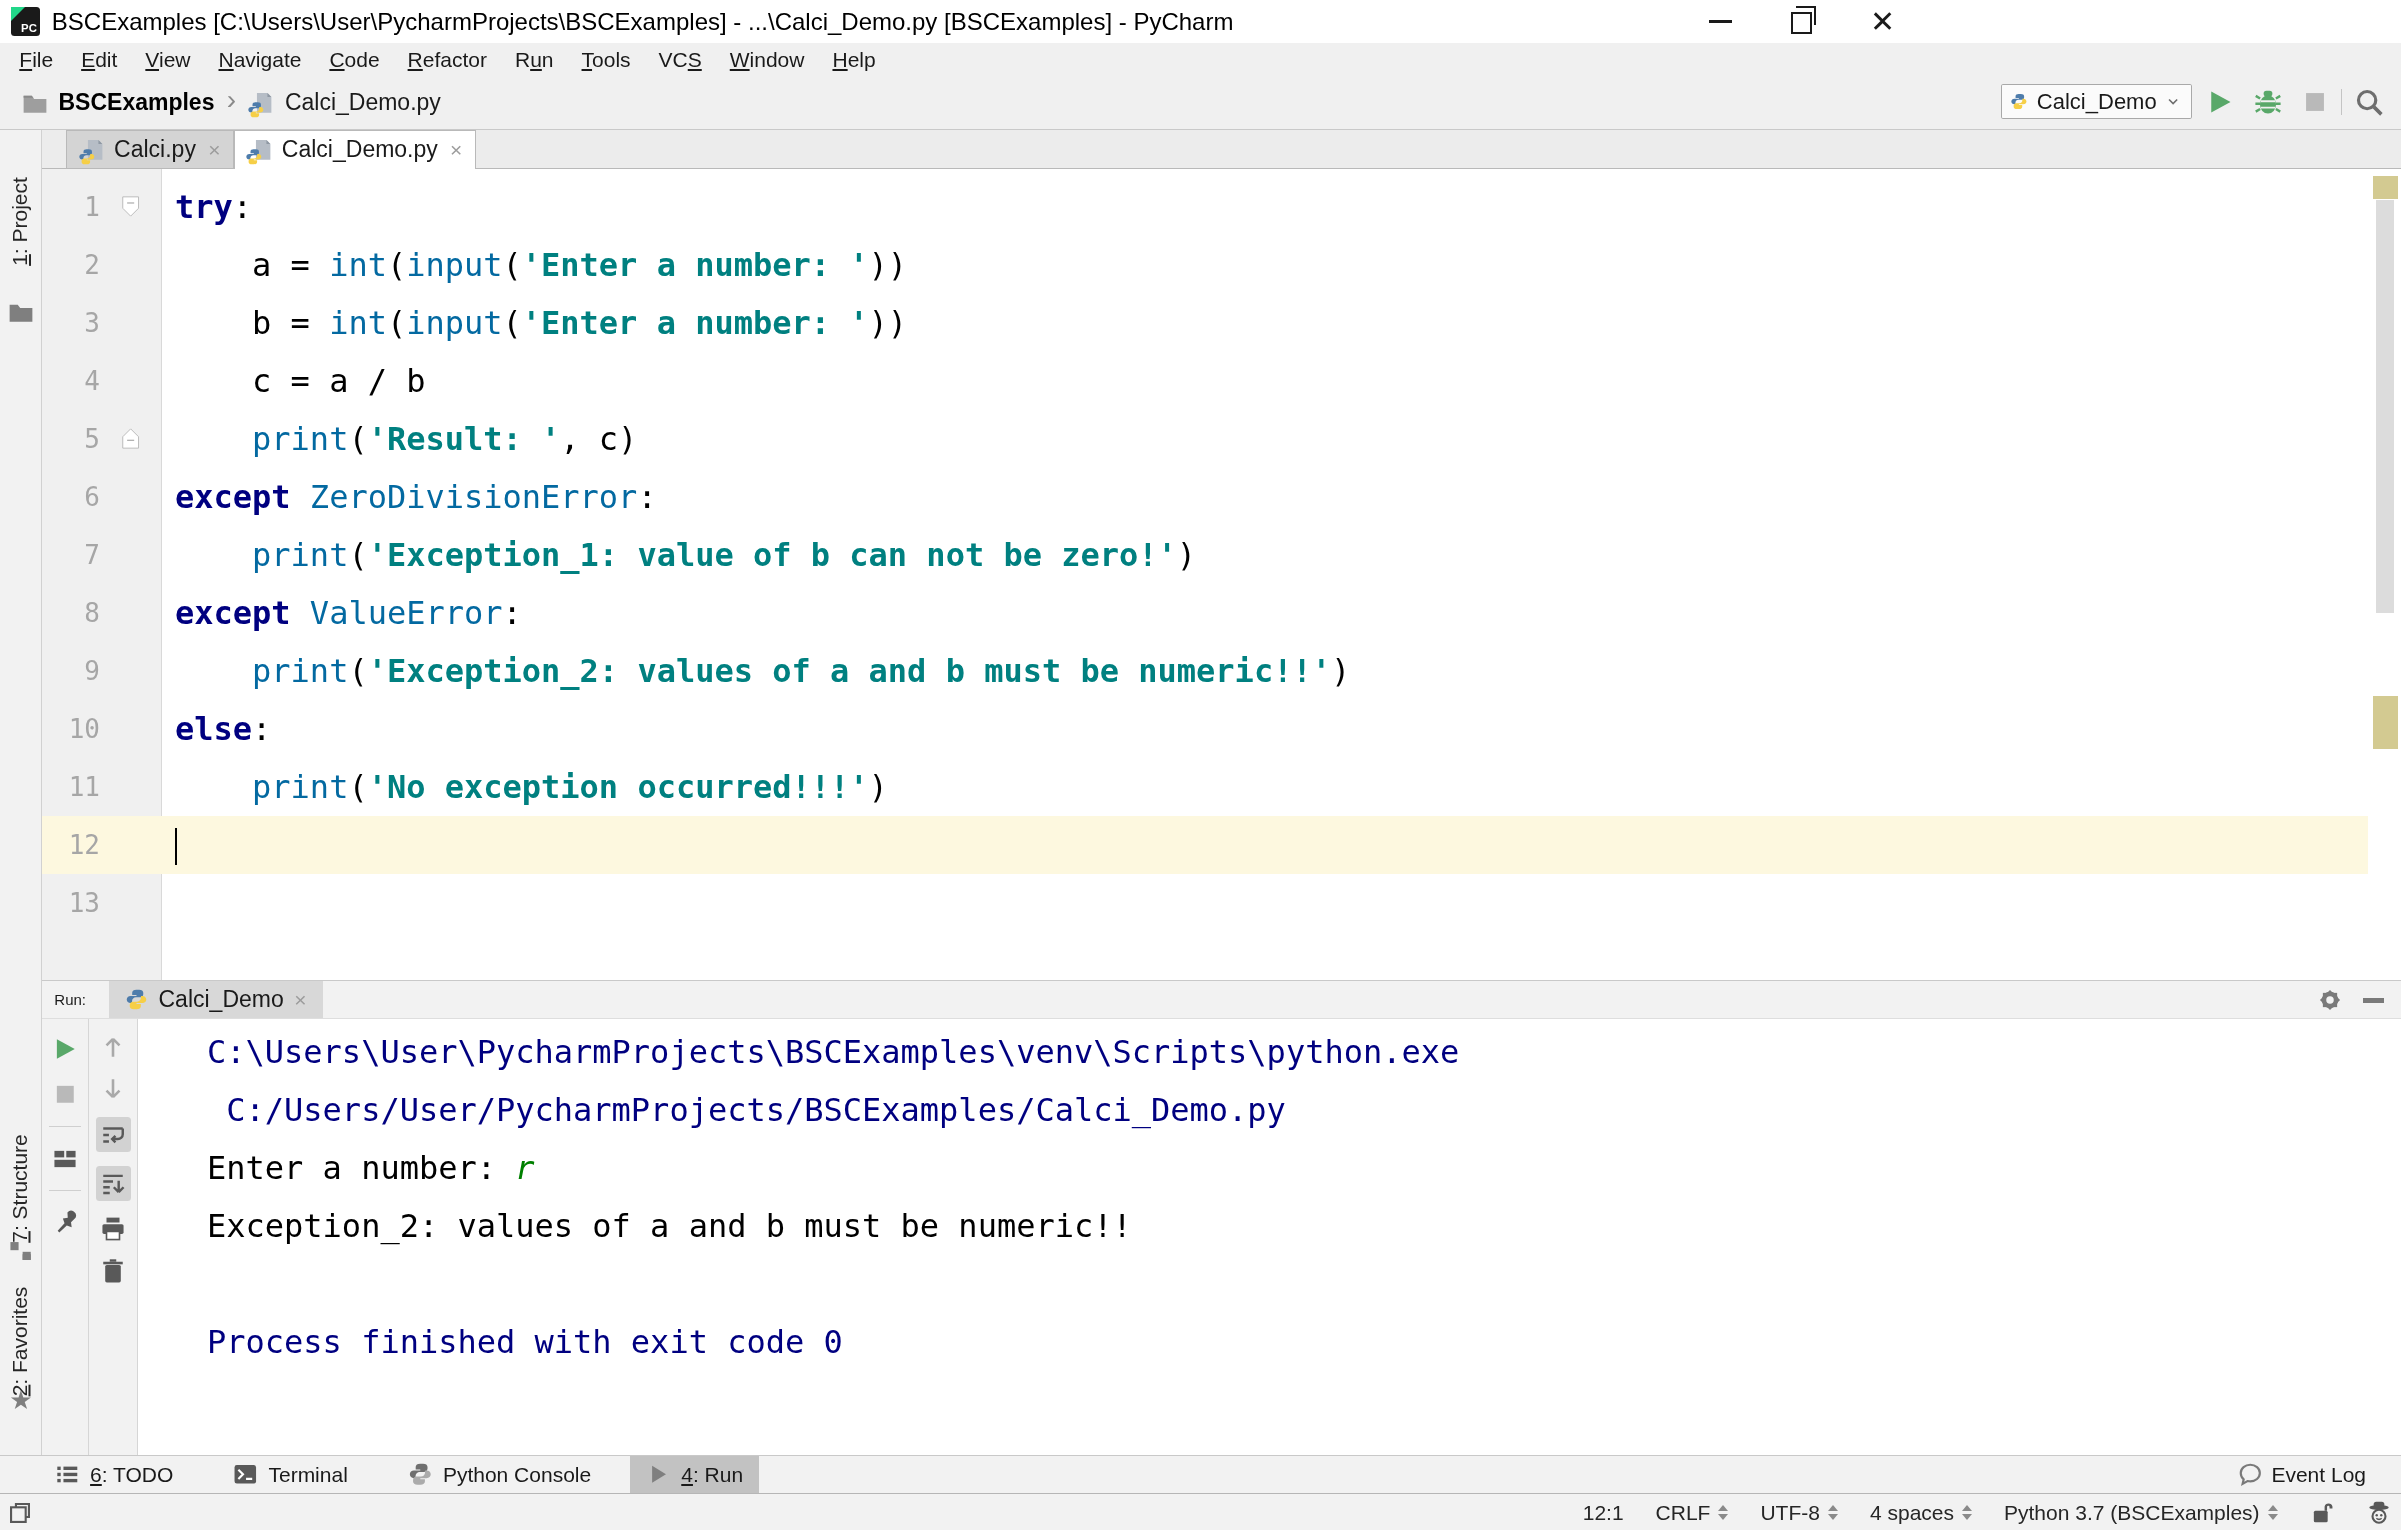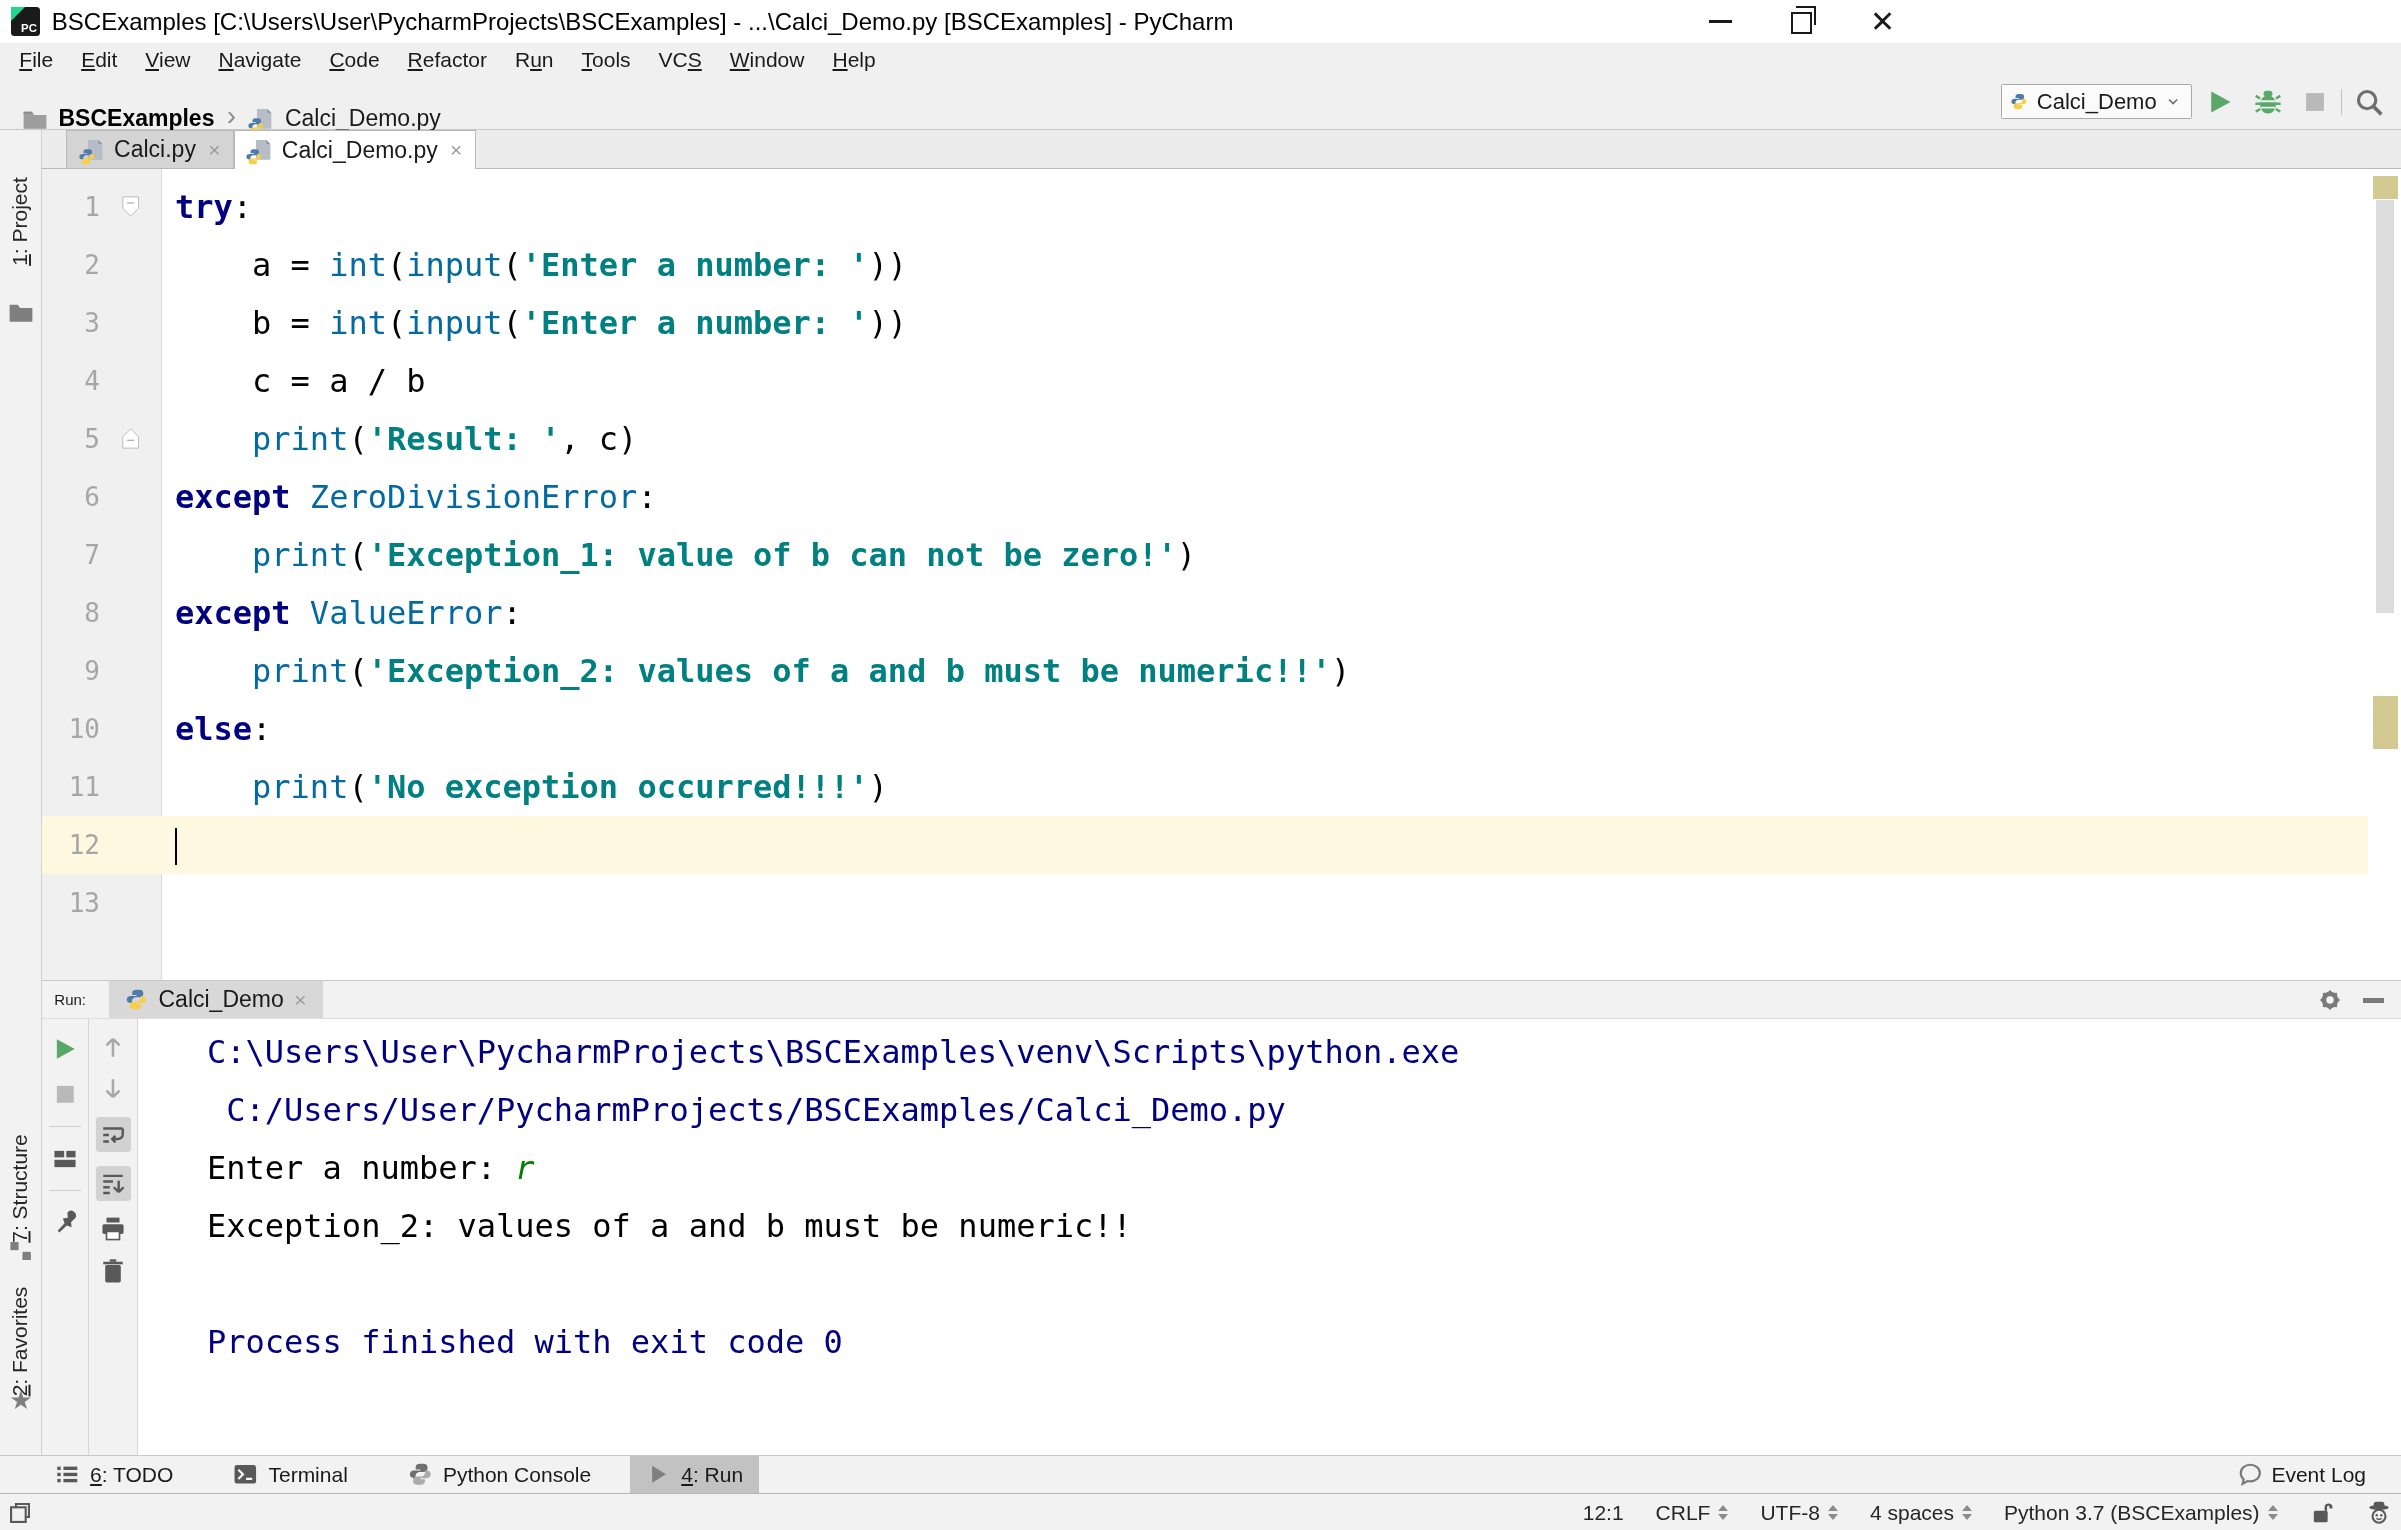--- a/index.html
+++ b/index.html
@@ -19,21 +19,21 @@
   .wb-min{width:23px;height:2.6px;background:#1a1a1a;}
   .wb-restore{width:17.6px;height:17.6px;border:2.6px solid #1a1a1a;position:relative;background:#fff;margin-top:3.5px;}
   .wb-restore::before{content:"";position:absolute;left:3.5px;top:-8.8px;width:17.6px;height:17.6px;border:2.6px solid #1a1a1a;border-left:none;border-bottom:none;}
   .wb-close{font-size:30px;color:#1a1a1a;line-height:1;}
   
   #menubar{position:absolute;left:0;top:43px;width:2401px;height:33px;background:#f0f0f0;display:flex;align-items:center;padding-left:5.3px;box-sizing:border-box;}
   .menu-item{font-size:21px;padding:0 14px;color:#1a1a1a;white-space:nowrap;}
   .menu-item u{text-decoration:underline;}
   
   #toolbar{position:absolute;left:0;top:76px;width:2401px;height:54px;background:#f0f0f0;border-bottom:0.9px solid #c9c9c9;box-sizing:border-box;}
-  #breadcrumb{position:absolute;left:22px;top:0;height:53px;display:flex;align-items:center;gap:10.5px;margin-top:16px;}
+  #breadcrumb{position:absolute;left:22px;top:0;height:53px;display:flex;align-items:center;gap:10.5px;}
   .crumb-project{font-size:23px;font-weight:bold;color:#000;}
   .crumb-sep{font-size:28px;color:#8a8a8a;margin:0 1.8px 5.3px 1.8px;}
   .crumb-file{font-size:23px;color:#1a1a1a;}
   .icon16{width:26px;height:26px;display:block;}
   .pyfile{position:relative;width:26px;height:26px;display:inline-block;flex:0 0 auto;}
   .pf-page{width:21px;height:24.6px;position:absolute;right:0;top:0;}
   .pf-snake{width:17.6px;height:17.6px;position:absolute;left:-1.8px;bottom:-2.6px;}
   #run-widget{position:absolute;right:0;top:0;height:53px;width:404px;}
   #run-combo{position:absolute;left:3.5px;top:8px;width:191px;height:35px;border:0.9px solid #a9a9a9;background:#fbfbfb;border-radius:1.8px;display:flex;align-items:center;padding:0 8.8px;box-sizing:border-box;gap:8.8px;}
   #run-combo .combo-label{font-size:22px;color:#1a1a1a;flex:1;}
@@ -44,21 +44,21 @@
   
   #left-stripe{position:absolute;left:0;top:130px;width:42px;height:1325px;background:#f2f2f2;border-right:0.9px solid #d1d1d1;box-sizing:border-box;}
   .stripe-label{position:absolute;height:21px;font-size:21px;color:#262626;text-align:center;transform:rotate(-90deg);white-space:nowrap;line-height:21px;}
   .stripe-label u{text-decoration:underline;}
   #lbl-project{width:149px;left:-55px;top:81px;}
   #lbl-structure{width:140px;left:-51px;top:1048px;}
   #lbl-favorites{width:140px;left:-51px;top:1201px;}
   .stripe-icon{position:absolute;left:8px;width:26px;height:26px;}
   #icn-project-folder{top:169px;} #icn-structure{top:1108px;} #icn-favorites{top:1257px;font-size:26px;color:#7f7f7f;line-height:26px;text-align:center;}
   
-  #tabbar{position:absolute;left:42px;top:130px;width:2359px;height:39px;background:#ececec;border-bottom:0.9px solid #b9b9b9;box-sizing:border-box;display:flex;align-items:flex-start;padding-left:24px;}
+  #tabbar{position:absolute;left:42px;top:130px;width:2359px;height:39px;background:#ececec;border-bottom:0.9px solid #b9b9b9;box-sizing:border-box;display:flex;align-items:center;padding-left:24px;}
   .etab{height:38px;display:flex;align-items:center;gap:8.8px;padding:0 12.3px;font-size:23px;border:0.9px solid #b9b9b9;border-bottom:none;box-sizing:border-box;}
   .etab .closex{font-size:21px;color:#9c9c9c;margin-left:3.5px;}
   #tab-calci{background:#d4d4d4;}
   #tab-calci-demo{background:#ffffff;margin-bottom:-0.9px;height:39px;z-index:2;}
   
   #editor{position:absolute;left:42px;top:169px;width:2359px;height:812px;background:#ffffff;overflow:hidden;}
   #gutter-bg{position:absolute;left:0;top:0;width:120px;height:100%;background:#f0f0f0;border-right:0.9px solid #d9d9d9;box-sizing:border-box;}
   #code-rows{position:absolute;left:0;top:8.8px;width:100%;}
   .crow{position:relative;height:58px;display:flex;align-items:center;}
   .caret-row{background:#fdf8df;}

